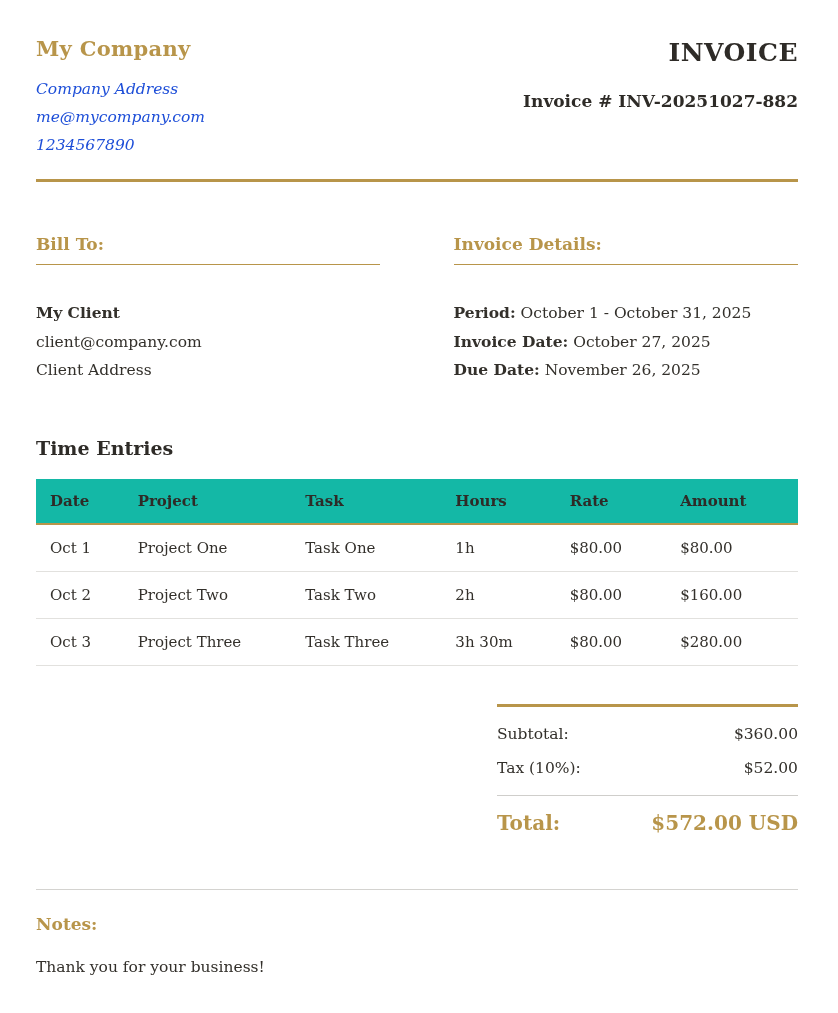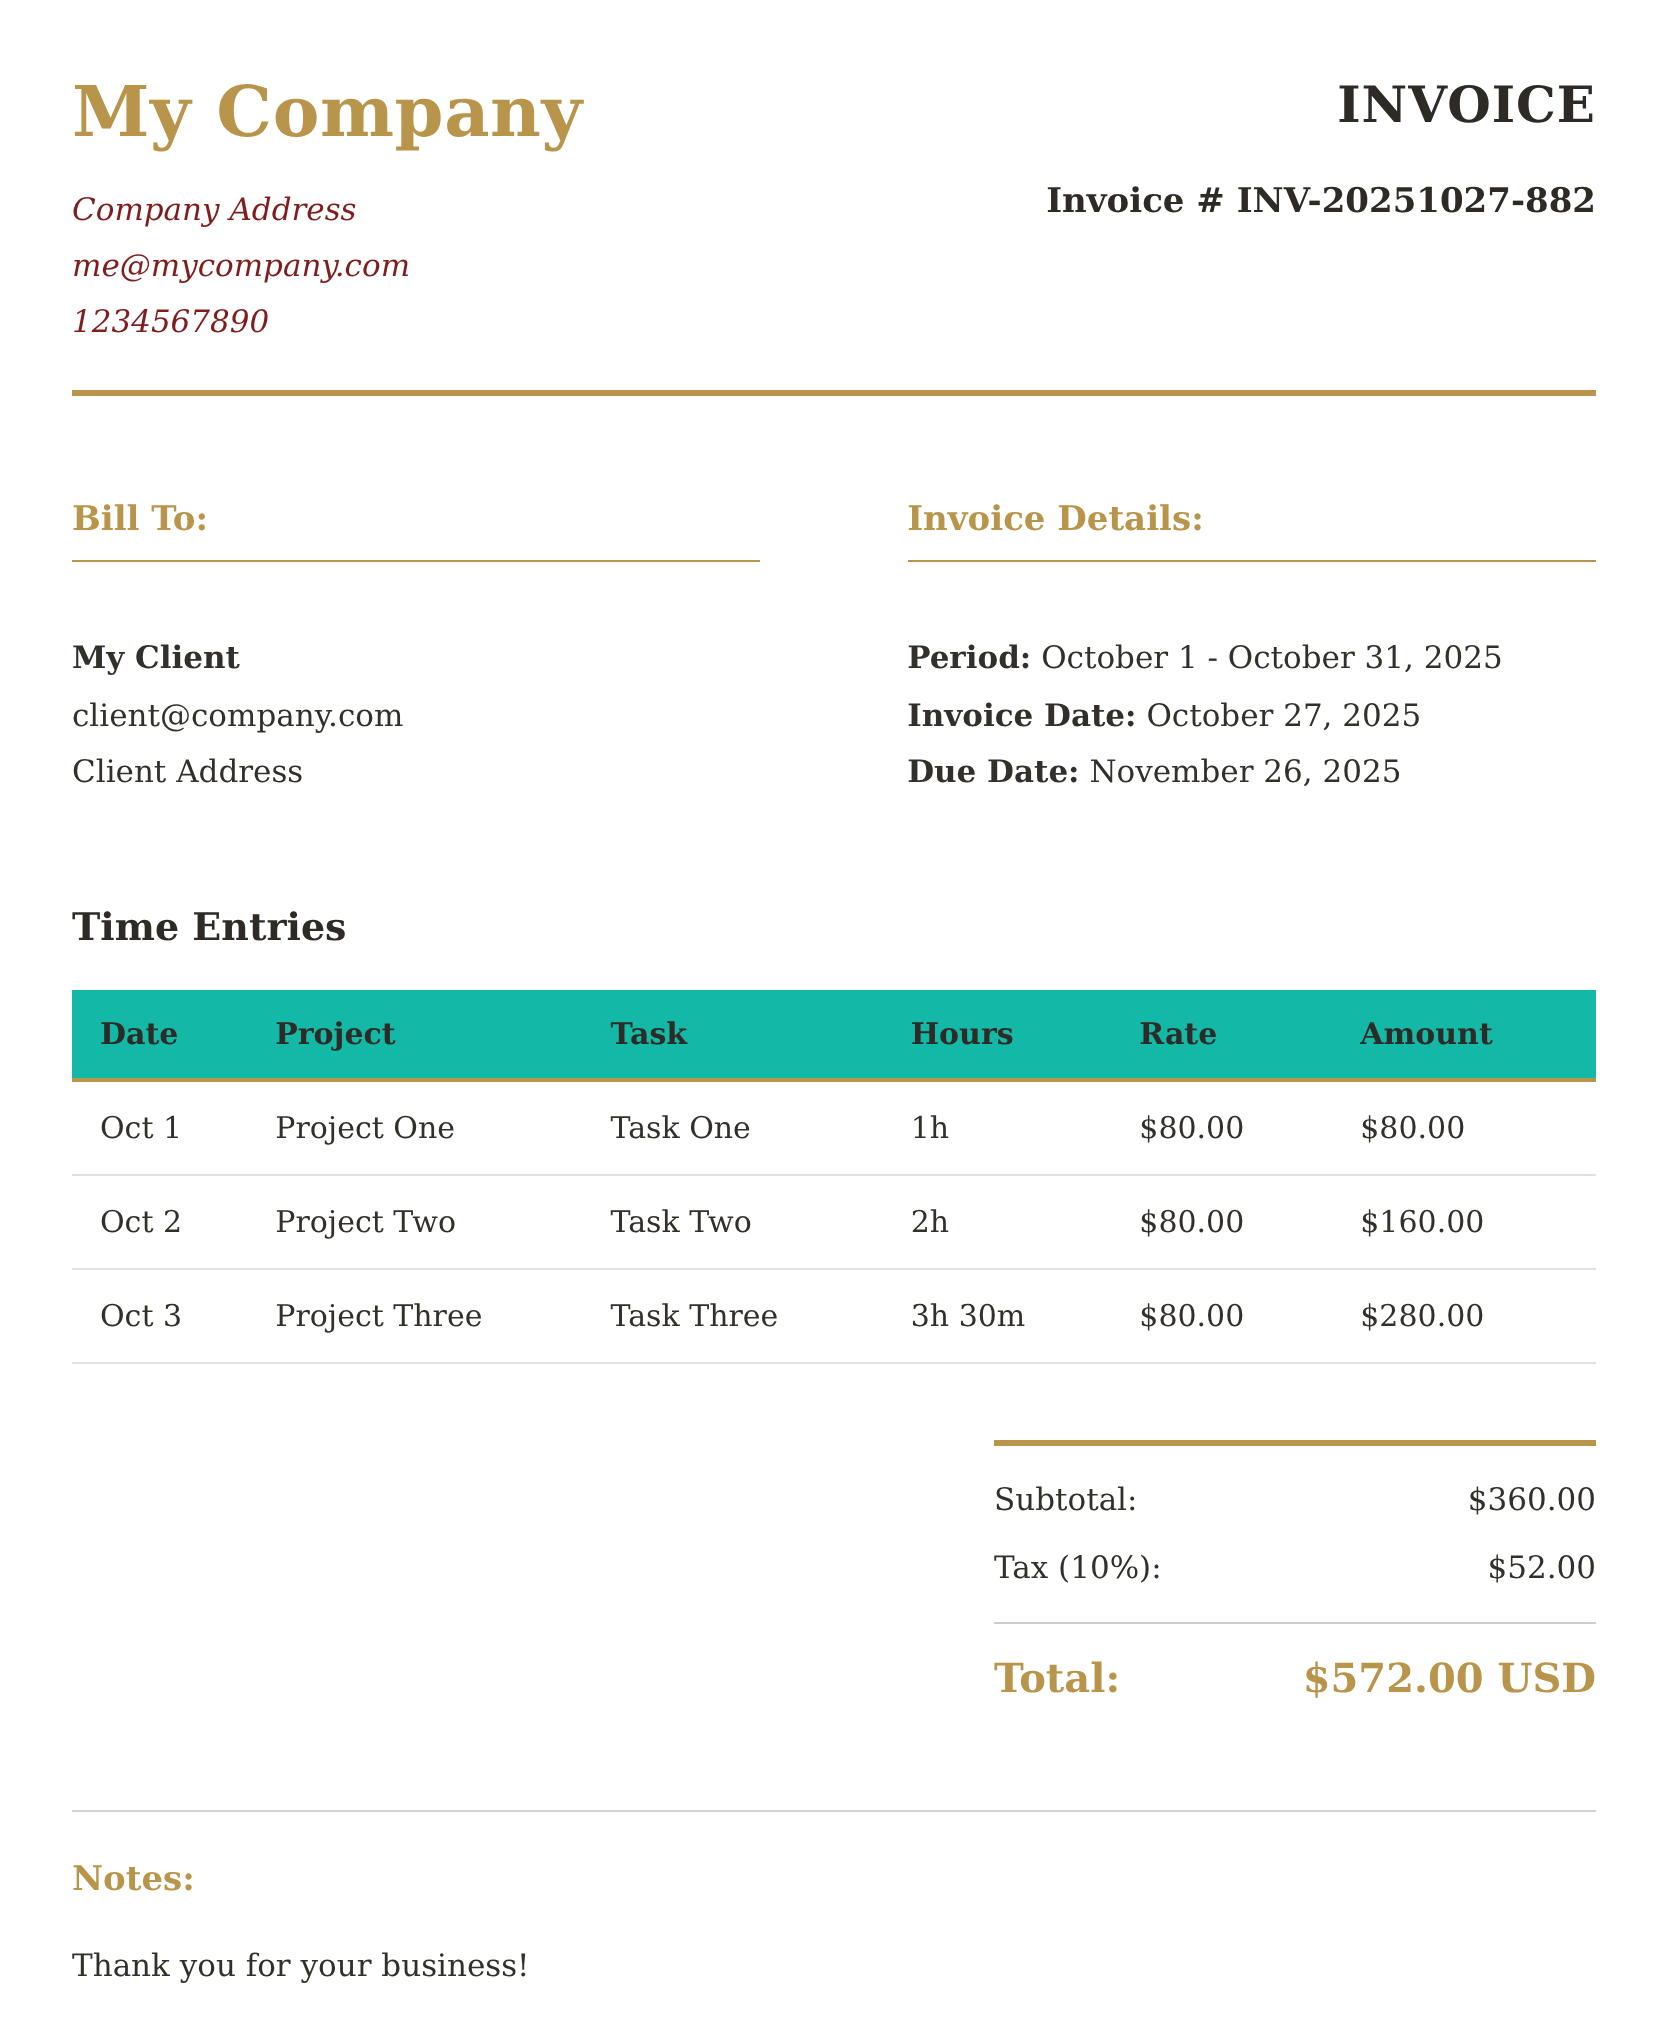--- a/index.html
+++ b/index.html
@@ -9,29 +9,29 @@
     min-height: 1013px;
     font-family: "DejaVu Serif", "Liberation Serif", serif;
     color: #2e2b27;
   }
   .page { padding: 36px 40px 0 36px; }
 
   
   .header { display: flex; justify-content: space-between; align-items: flex-start; }
   .company-name {
     margin: 0 0 14px 0;
-    font-size: 35px;
+    font-size: 21px;
     font-weight: bold;
     color: #b8954a;
     letter-spacing: 0.3px;
   }
   .company-line {
     margin: 0;
     font-style: italic;
-    color: #7f1d1d;
+    color: #1d4ed8;
     font-size: 15.5px;
     line-height: 28px;
   }
   .invoice-meta { text-align: right; }
   .invoice-title {
     margin: 2px 0 24px 0;
     font-size: 25px;
     font-weight: bold;
     color: #2e2b27;
     letter-spacing: 0.5px;

